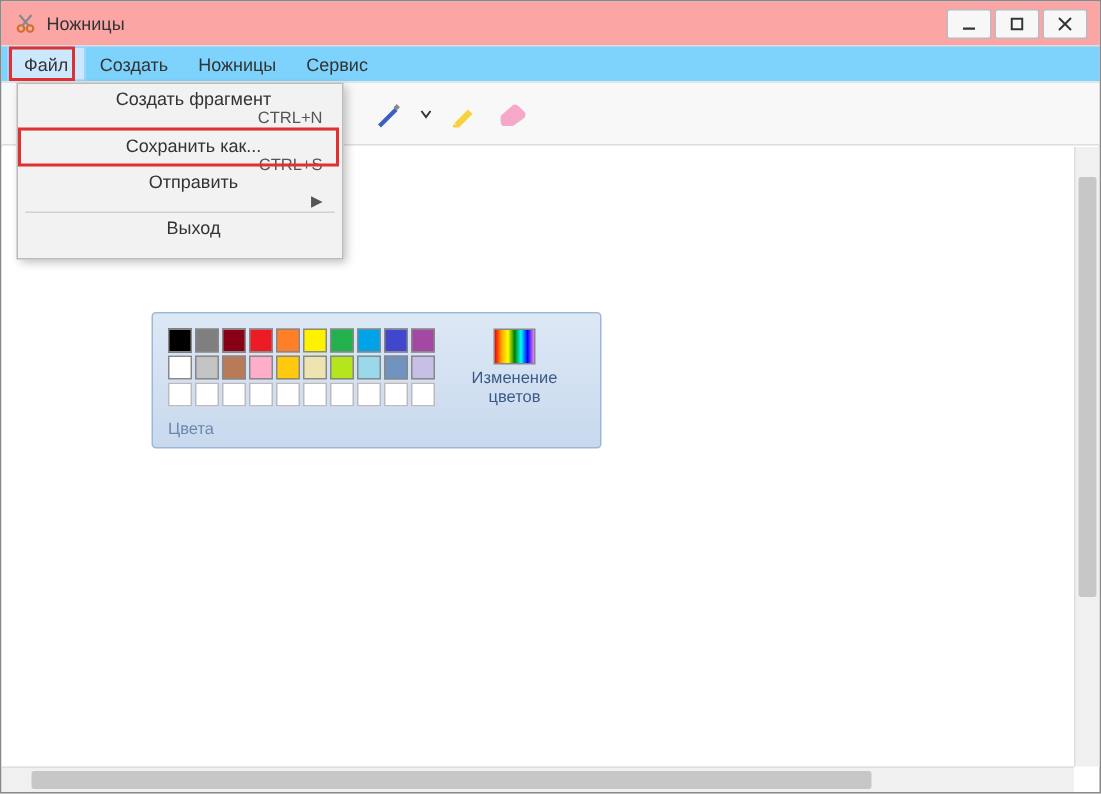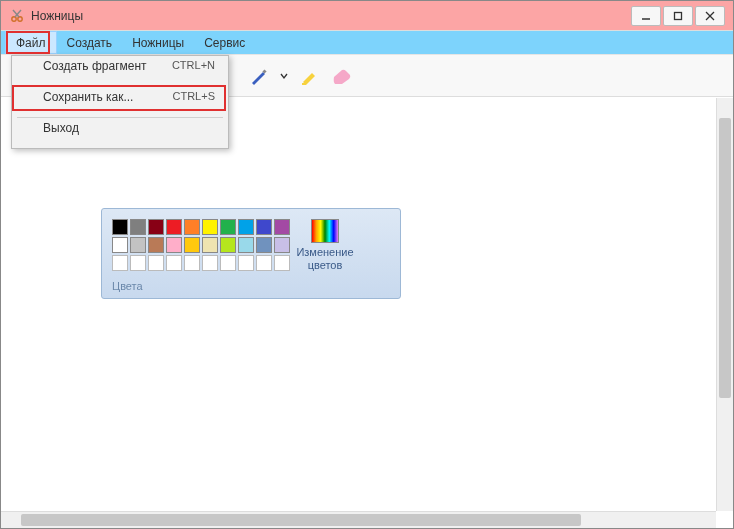--- a/index.html
+++ b/index.html
@@ -15,34 +15,34 @@
 
 .menubar { height: 24px; background: #7dd3fc; border-bottom: 1px solid #e5e5e5; display: flex; align-items: stretch; padding: 0 4px; position: relative; }
 .menu-item { padding: 0 10px; font-size: 12px; color: #333; display: flex; align-items: center; cursor: pointer; }
 .menu-item.active { background: #cce8ff; border: 1px solid #99d1ff; }
 .hl-file { position: absolute; left: 5px; top: 0px; width: 44px; height: 23px; border: 2px solid #e03030; pointer-events: none; z-index: 30; }
 
 .toolbar { height: 42px; background: #f8f8f8; border-bottom: 1px solid #ddd; display: flex; align-items: center; padding: 0 8px; gap: 8px; }
 .tool-icon { width: 24px; height: 24px; display: flex; align-items: center; justify-content: center; }
 
 .dropdown { position: absolute; left: 10px; top: 54px; width: 218px; background: #f2f2f2; border: 1px solid #bbb; box-shadow: 2px 2px 6px rgba(0,0,0,0.25); z-index: 20; padding: 3px; }
-.dd-item { height: 24px; display: flex; align-items: flex-start; padding: 0 10px 0 28px; font-size: 12px; color: #333; cursor: pointer; position: relative; }
+.dd-item { height: 24px; display: flex; align-items: center; padding: 0 10px 0 28px; font-size: 12px; color: #333; cursor: pointer; position: relative; flex-direction: column; }
 .dd-item .shortcut { margin-left: auto; font-size: 11px; color: #555; }
 .dd-item .arrow { margin-left: auto; font-size: 10px; color: #555; }
 .dd-sep { height: 1px; background: #d0d0d0; margin: 3px 2px; }
 .hl-save { position: absolute; left: 0px; top: 29px; width: 214px; height: 26px; border: 2px solid #e03030; pointer-events: none; }
 
 .canvas-area { position: absolute; left: 0; top: 97px; right: 17px; bottom: 17px; background: #fff; }
 .scroll-v { position: absolute; right: 0; top: 97px; bottom: 17px; width: 17px; background: #f0f0f0; border-left: 1px solid #ddd; }
 .scroll-v .thumb { position: absolute; left: 2px; right: 2px; top: 20px; height: 280px; background: #c7c7c7; border-radius: 2px; }
 .scroll-h { position: absolute; left: 0; right: 17px; bottom: 0; height: 17px; background: #f0f0f0; border-top: 1px solid #ddd; }
 .scroll-h .thumb { position: absolute; top: 2px; bottom: 2px; left: 20px; width: 560px; background: #c7c7c7; border-radius: 2px; }
 
 .palette { position: absolute; left: 100px; top: 110px; width: 300px; background: linear-gradient(#dde8f5,#c8d9ee); border: 1px solid #9db8d6; border-radius: 3px; padding: 10px 10px 6px 10px; }
-.palette-inner { display: flex; gap: 0; }
+.palette-inner { display: flex; gap: 18px; }
 .swatch-grid { display: flex; flex-direction: column; gap: 2px; }
 .swatch-row { display: flex; gap: 2px; }
 .sw { width: 16px; height: 16px; border: 1px solid #888; cursor: pointer; }
 .sw.empty { background: #fff; border: 1px solid #bbb; }
 .edit-colors { display: flex; flex-direction: column; align-items: center; gap: 3px; width: 70px; cursor: pointer; }
 .rainbow { width: 28px; height: 24px; background: linear-gradient(90deg,red,orange,yellow,green,cyan,blue,violet); border: 1px solid #888; }
 .ec-label { font-size: 11px; color: #3a5a88; text-align: center; line-height: 1.2; }
 .palette-title { text-align: left; font-size: 11px; color: #6b88aa; margin-top: 8px; }
 </style>
 </head>
@@ -117,20 +117,24 @@
   <div class="dropdown">
     <div class="dd-item">
       <span>Создать фрагмент</span>
       <span class="shortcut">CTRL+N</span>
     </div>
     <div class="dd-sep"></div>
     <div class="dd-item">
       <span>Сохранить как...</span>
       <span class="shortcut">CTRL+S</span>
     </div>
+    <div class="dd-item">
+      <span>Отправить</span>
+      <span class="arrow">▶</span>
+    </div>
     <div class="dd-sep"></div>
     <div class="dd-item">
       <span>Выход</span>
     </div>
     <div class="hl-save"></div>
   </div>
 
   <div class="canvas-area">
     <div class="palette">
       <div class="palette-inner">

